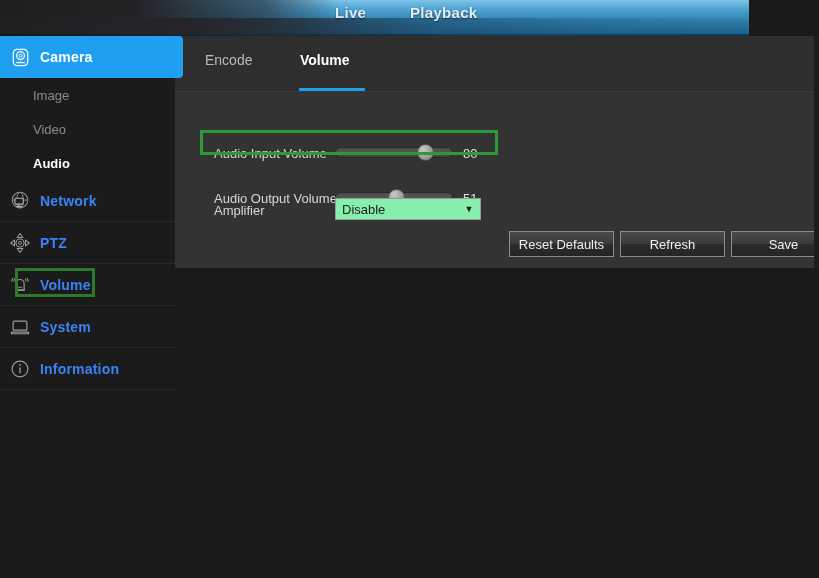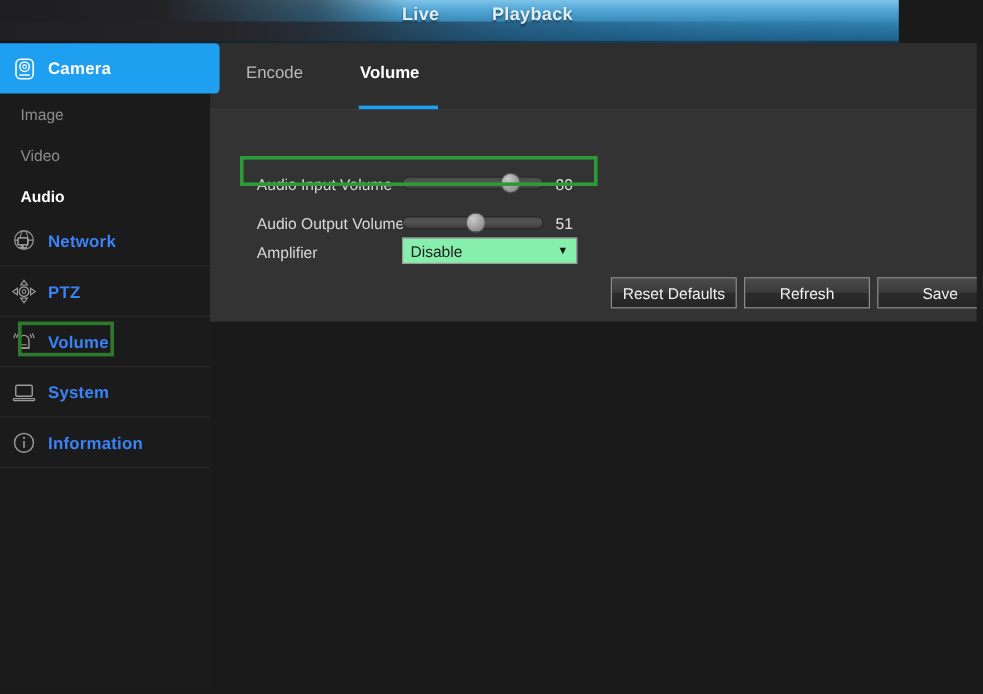--- a/index.html
+++ b/index.html
@@ -61,22 +61,22 @@
     background:#1f9ff0;
     border-bottom:none;
     width:183px;
     border-radius:0 4px 4px 0;
     z-index:4;
   }
   #grp-camera .lbl{ color:#ffffff; }
 
   .subitem{
     position:relative; height:34px; width:175px;
-    display:flex; align-items:center; 
-    font-size:13px; color:#8b8b8b;margin-left:17px;
+    display:flex; align-items:center; padding-left:33px;
+    font-size:13px; color:#8b8b8b;
   }
   #sub-audio{ color:#ffffff; font-weight:bold; }
   #audio-hl{
     position:absolute; left:15px; top:190px; width:80px; height:29px;
     border:3px solid #2d7a2d; z-index:6; pointer-events:none;
   }
   #sub-audio-wrap{ position:relative; }
 
   
   #panel{
@@ -119,21 +119,21 @@
   }
   .thumb{
     position:absolute; top:-4px; width:17px; height:17px; border-radius:50%;
     background:radial-gradient(circle at 35% 30%,#c9c9c9 0%,#9e9e9e 55%,#7a7a7a 100%);
     border:1px solid #555; margin-left:-8px;
   }
   .slider-val{
     position:absolute; left:288px; font-size:13px; color:#e2e2e2;
   }
   #row-input{ top:103px; }
-  #row-output{ top:136px; }
+  #row-output{ top:148px; }
   #output-hl{
     position:absolute; left:200px; top:130px; width:298px; height:25px;
     border:3px solid #2d9a3a; z-index:5; pointer-events:none;
   }
 
   
   #row-amp{ top:160px;padding-left:48px; }
   #amp-select{
     position:absolute; left:160px; top:2px; width:146px; height:22px;
     background:#86efac; border:1px solid #9a9a9a;

